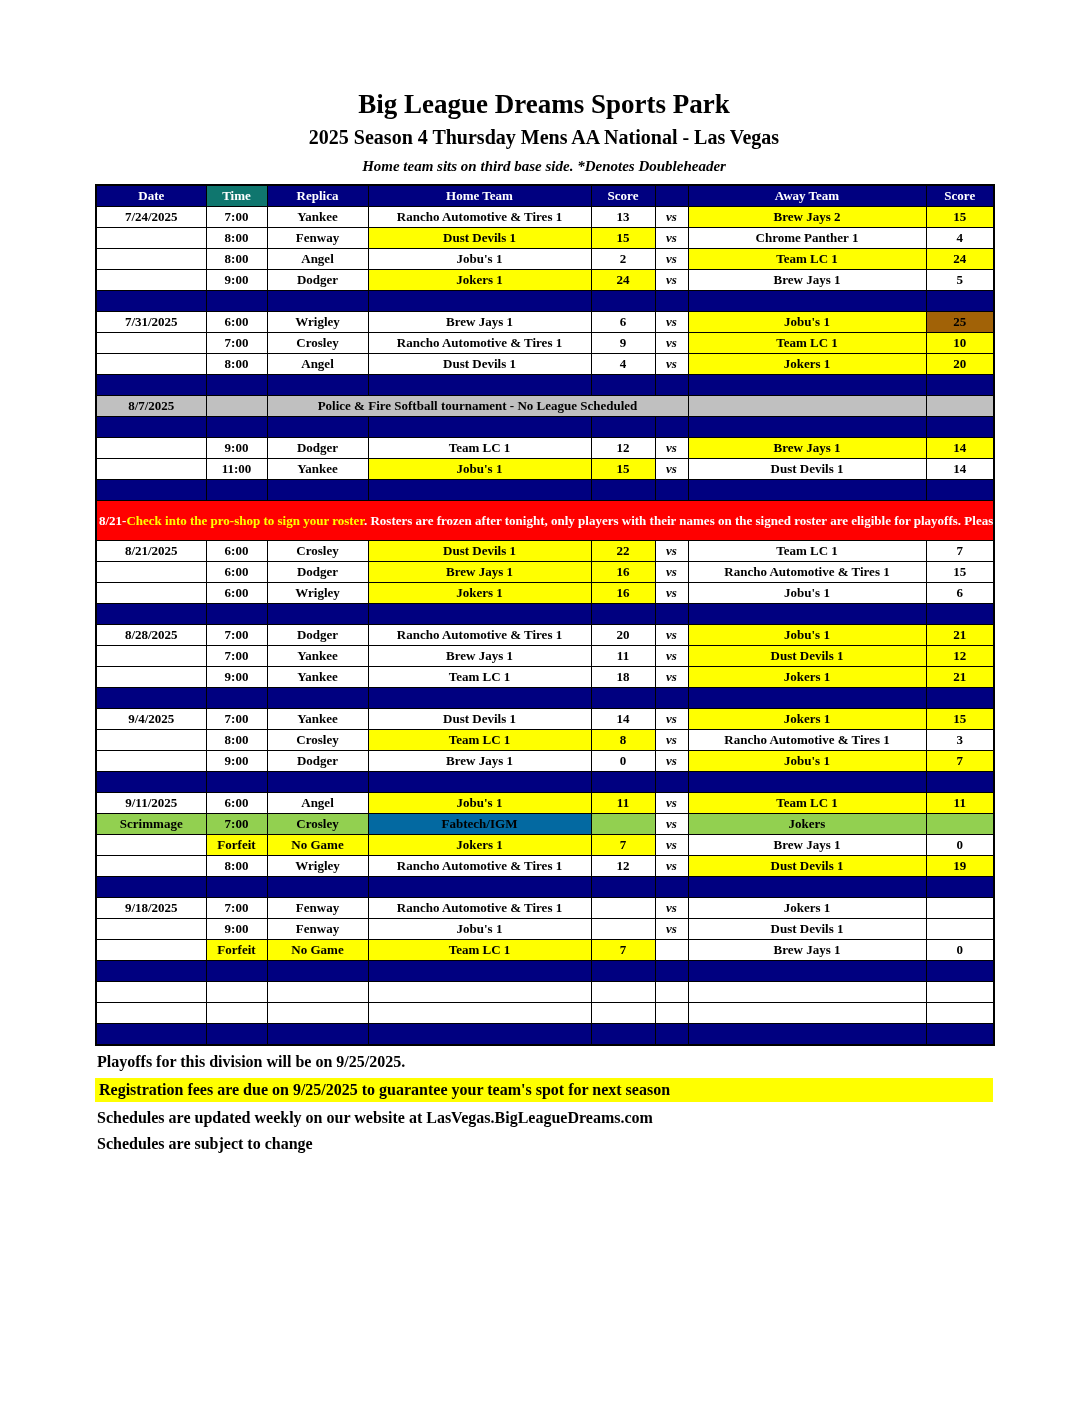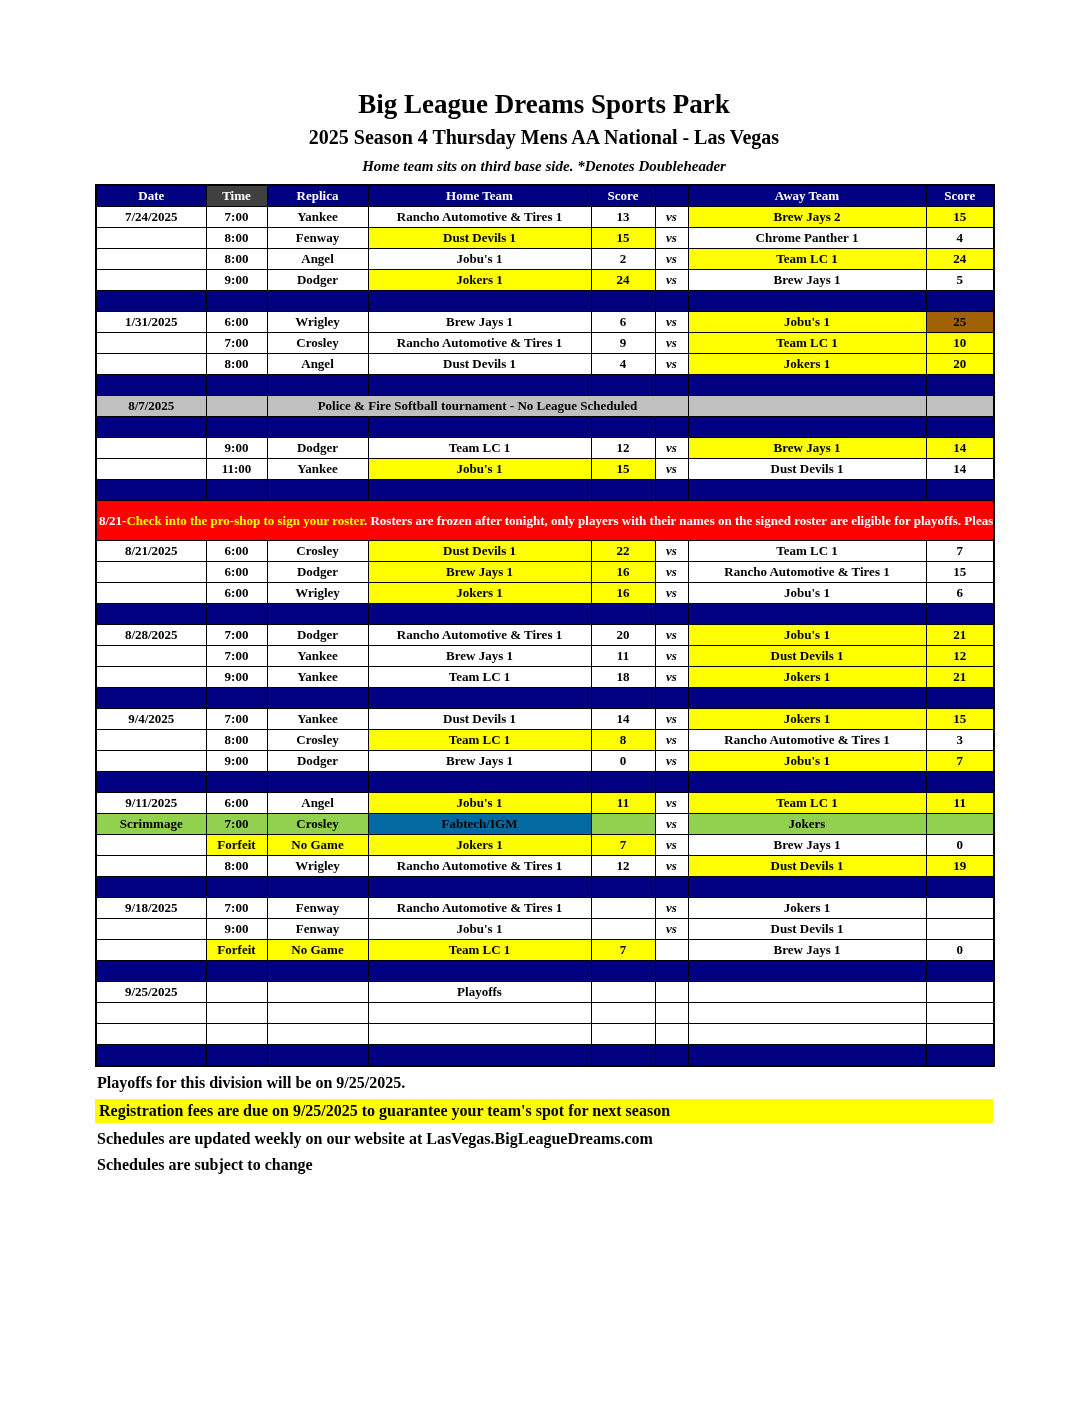--- a/index.html
+++ b/index.html
@@ -54,21 +54,21 @@
           <col style="width: 101px;">
           <col style="width: 223px;">
           <col style="width: 64px;">
           <col style="width: 33px;">
           <col style="width: 238px;">
           <col style="width: 68px;">
         </colgroup>
       <tbody>
           <tr>
             <td class="head" style="background: rgb(0, 0, 128);">Date</td>
-            <td class="head" style="background: #404040;">Time</td>
+            <td class="head" style="background: #0f766e;">Time</td>
             <td class="head" style="background: rgb(0, 0, 128);">Replica</td>
             <td class="head" style="background: rgb(0, 0, 128);">Home Team</td>
             <td class="head" style="background: rgb(0, 0, 128);">Score</td>
             <td class="head" style="background: rgb(0, 0, 128);"></td>
             <td class="head" style="background: rgb(0, 0, 128);">Away Team</td>
             <td class="head" style="background: rgb(0, 0, 128);">Score</td>
           </tr>
           <tr>
             <td>7/24/2025</td>
             <td>7:00</td>
@@ -113,21 +113,21 @@
             <td style="background: rgb(0, 0, 128);"></td>
             <td style="background: rgb(0, 0, 128);"></td>
             <td style="background: rgb(0, 0, 128);"></td>
             <td style="background: rgb(0, 0, 128);"></td>
             <td style="background: rgb(0, 0, 128);"></td>
             <td style="background: rgb(0, 0, 128);"></td>
             <td style="background: rgb(0, 0, 128);"></td>
             <td style="background: rgb(0, 0, 128);"></td>
           </tr>
           <tr>
-            <td>1/31/2025</td>
+            <td>7/31/2025</td>
             <td>6:00</td>
             <td>Wrigley</td>
             <td>Brew Jays 1</td>
             <td>6</td>
             <td class="vs">vs</td>
             <td style="background: rgb(255, 255, 0);">Jobu's 1</td>
             <td style="background: #a16207;">25</td>
           </tr>
           <tr>
             <td></td>
@@ -411,30 +411,20 @@
           </tr>
           <tr>
             <td style="background: rgb(0, 0, 128);"></td>
             <td style="background: rgb(0, 0, 128);"></td>
             <td style="background: rgb(0, 0, 128);"></td>
             <td style="background: rgb(0, 0, 128);"></td>
             <td style="background: rgb(0, 0, 128);"></td>
             <td style="background: rgb(0, 0, 128);"></td>
             <td style="background: rgb(0, 0, 128);"></td>
             <td style="background: rgb(0, 0, 128);"></td>
-          </tr>
-          <tr>
-            <td>9/25/2025</td>
-            <td></td>
-            <td></td>
-            <td>Playoffs</td>
-            <td></td>
-            <td></td>
-            <td></td>
-            <td></td>
           </tr>
           <tr>
             <td></td>
             <td></td>
             <td></td>
             <td></td>
             <td></td>
             <td></td>
             <td></td>
             <td></td>

